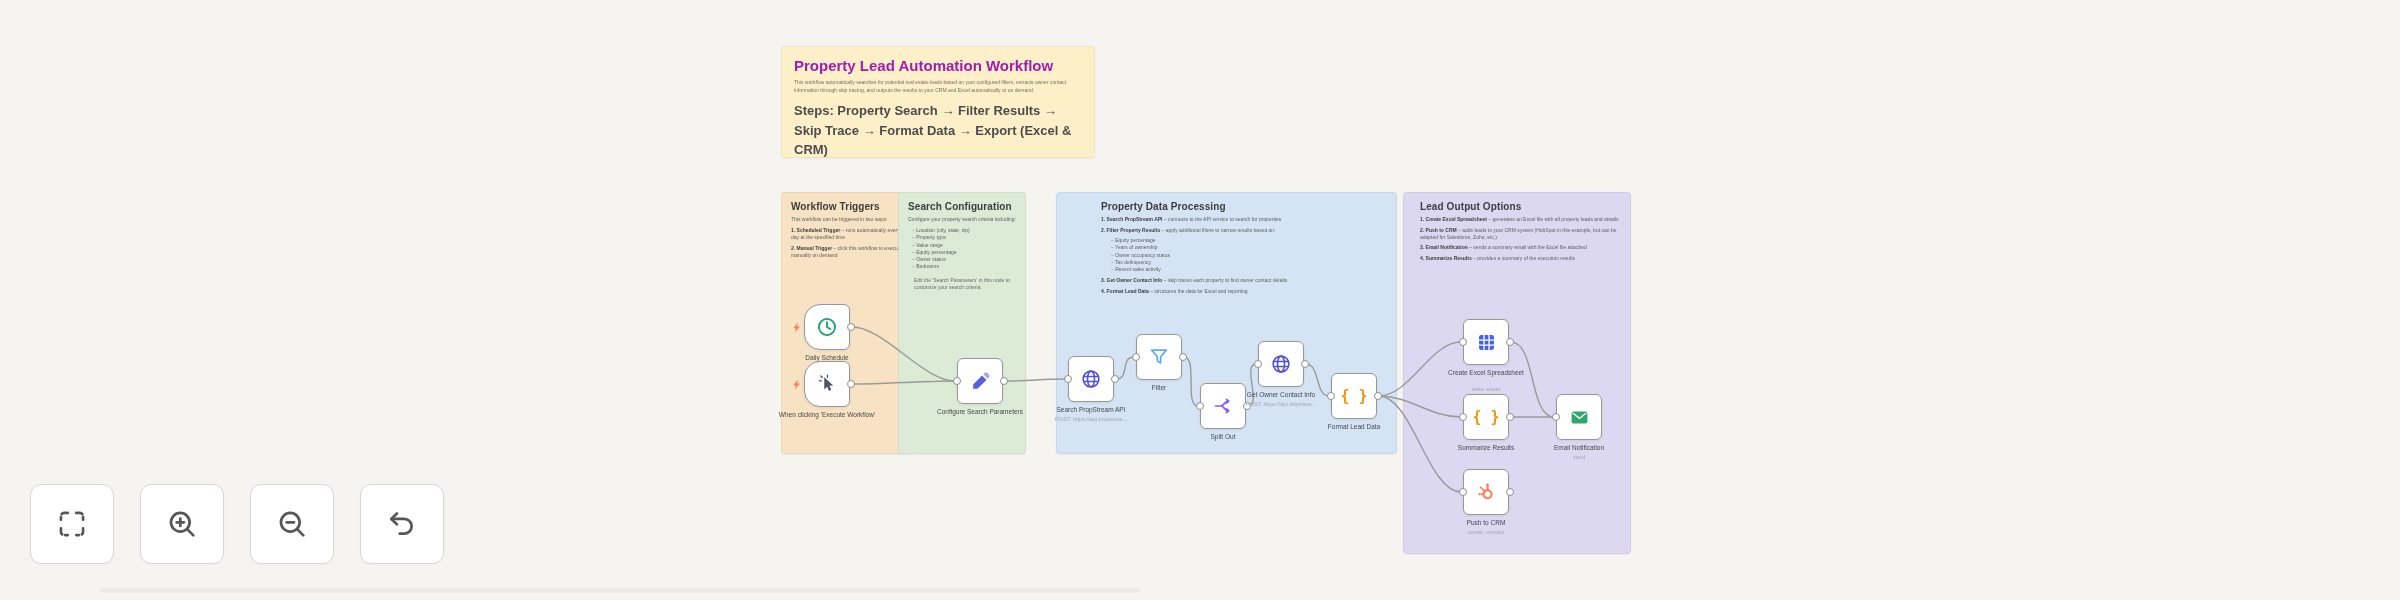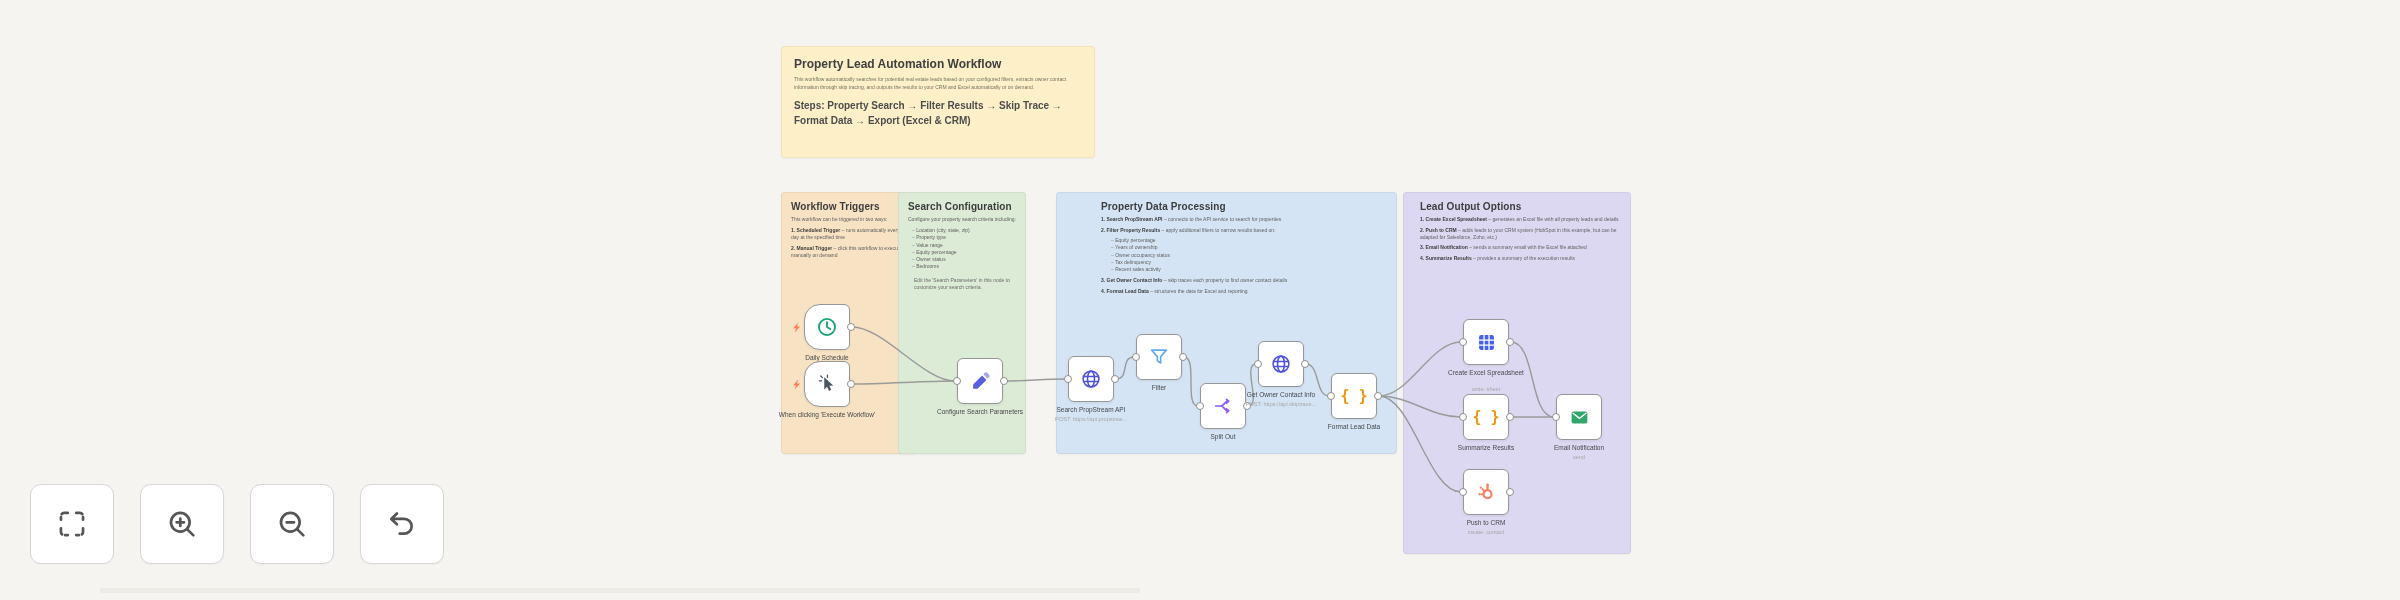--- a/index.html
+++ b/index.html
@@ -15,23 +15,23 @@
     box-shadow:0 1px 2px rgba(0,0,0,.04);padding:8px 9px;box-sizing:border-box;z-index:1;}
   .note h2{margin:0 0 4px 0;font-size:10px;font-weight:bold;color:#3d3d3d;letter-spacing:.1px;}
   .note p{margin:0 0 4px 0;font-size:5px;line-height:1.4;color:#5f5f5f;}
   .note p.item{margin:0 0 3.5px 0;}
   .note b{color:#3c3c3c;font-weight:bold;}
   .note ul{margin:1px 0 4px 4px;padding:0;list-style:none;}
   .note li{font-size:5px;line-height:1.45;color:#5f5f5f;}
   .note li:before{content:"– ";color:#8a8a8a;}
   .note .footnote{margin:6px 0 0 6px;font-size:5px;color:#6b6b6b;}
   .note-title{background:var(--sticky_yellow,#fdf0c9);padding:10px 12px;}
-  .note-title h1{margin:0 0 5px 0;font-size:12px;font-weight:bold;color:#404040;}
+  .note-title h1{margin:0 0 5px 0;font-size:15px;font-weight:bold;color:#a21caf;}
   .note-title .desc{font-size:5px;color:#77715f;line-height:1.5;margin:0 0 7px 0;max-width:290px;}
-  .note-title .steps{font-size:10px;font-weight:bold;color:#4c4c4c;line-height:1.5;max-width:300px;}
+  .note-title .steps{font-size:13px;font-weight:bold;color:#4c4c4c;line-height:1.5;max-width:300px;}
   .note-triggers{background:var(--sticky_orange,#f7e2c3);}
   .note-search{background:var(--sticky_green,#dcebd6);}
   .note-processing{background:var(--sticky_blue,#d4e4f5);}
   .note-output{background:var(--sticky_purple,#ddd8f2);padding-left:16px;}
   
   svg.wires{position:absolute;left:0;top:0;z-index:2;pointer-events:none;}
   svg.wires path{stroke:var(--wire_gray,#9a9a9a);stroke-width:1.4;fill:none;pointer-events:stroke;}
   
   .node{position:absolute;width:46px;height:46px;z-index:3;cursor:pointer;}
   .node-box{width:46px;height:46px;background:#fff;border:1.4px solid var(--node_border,#979797);

